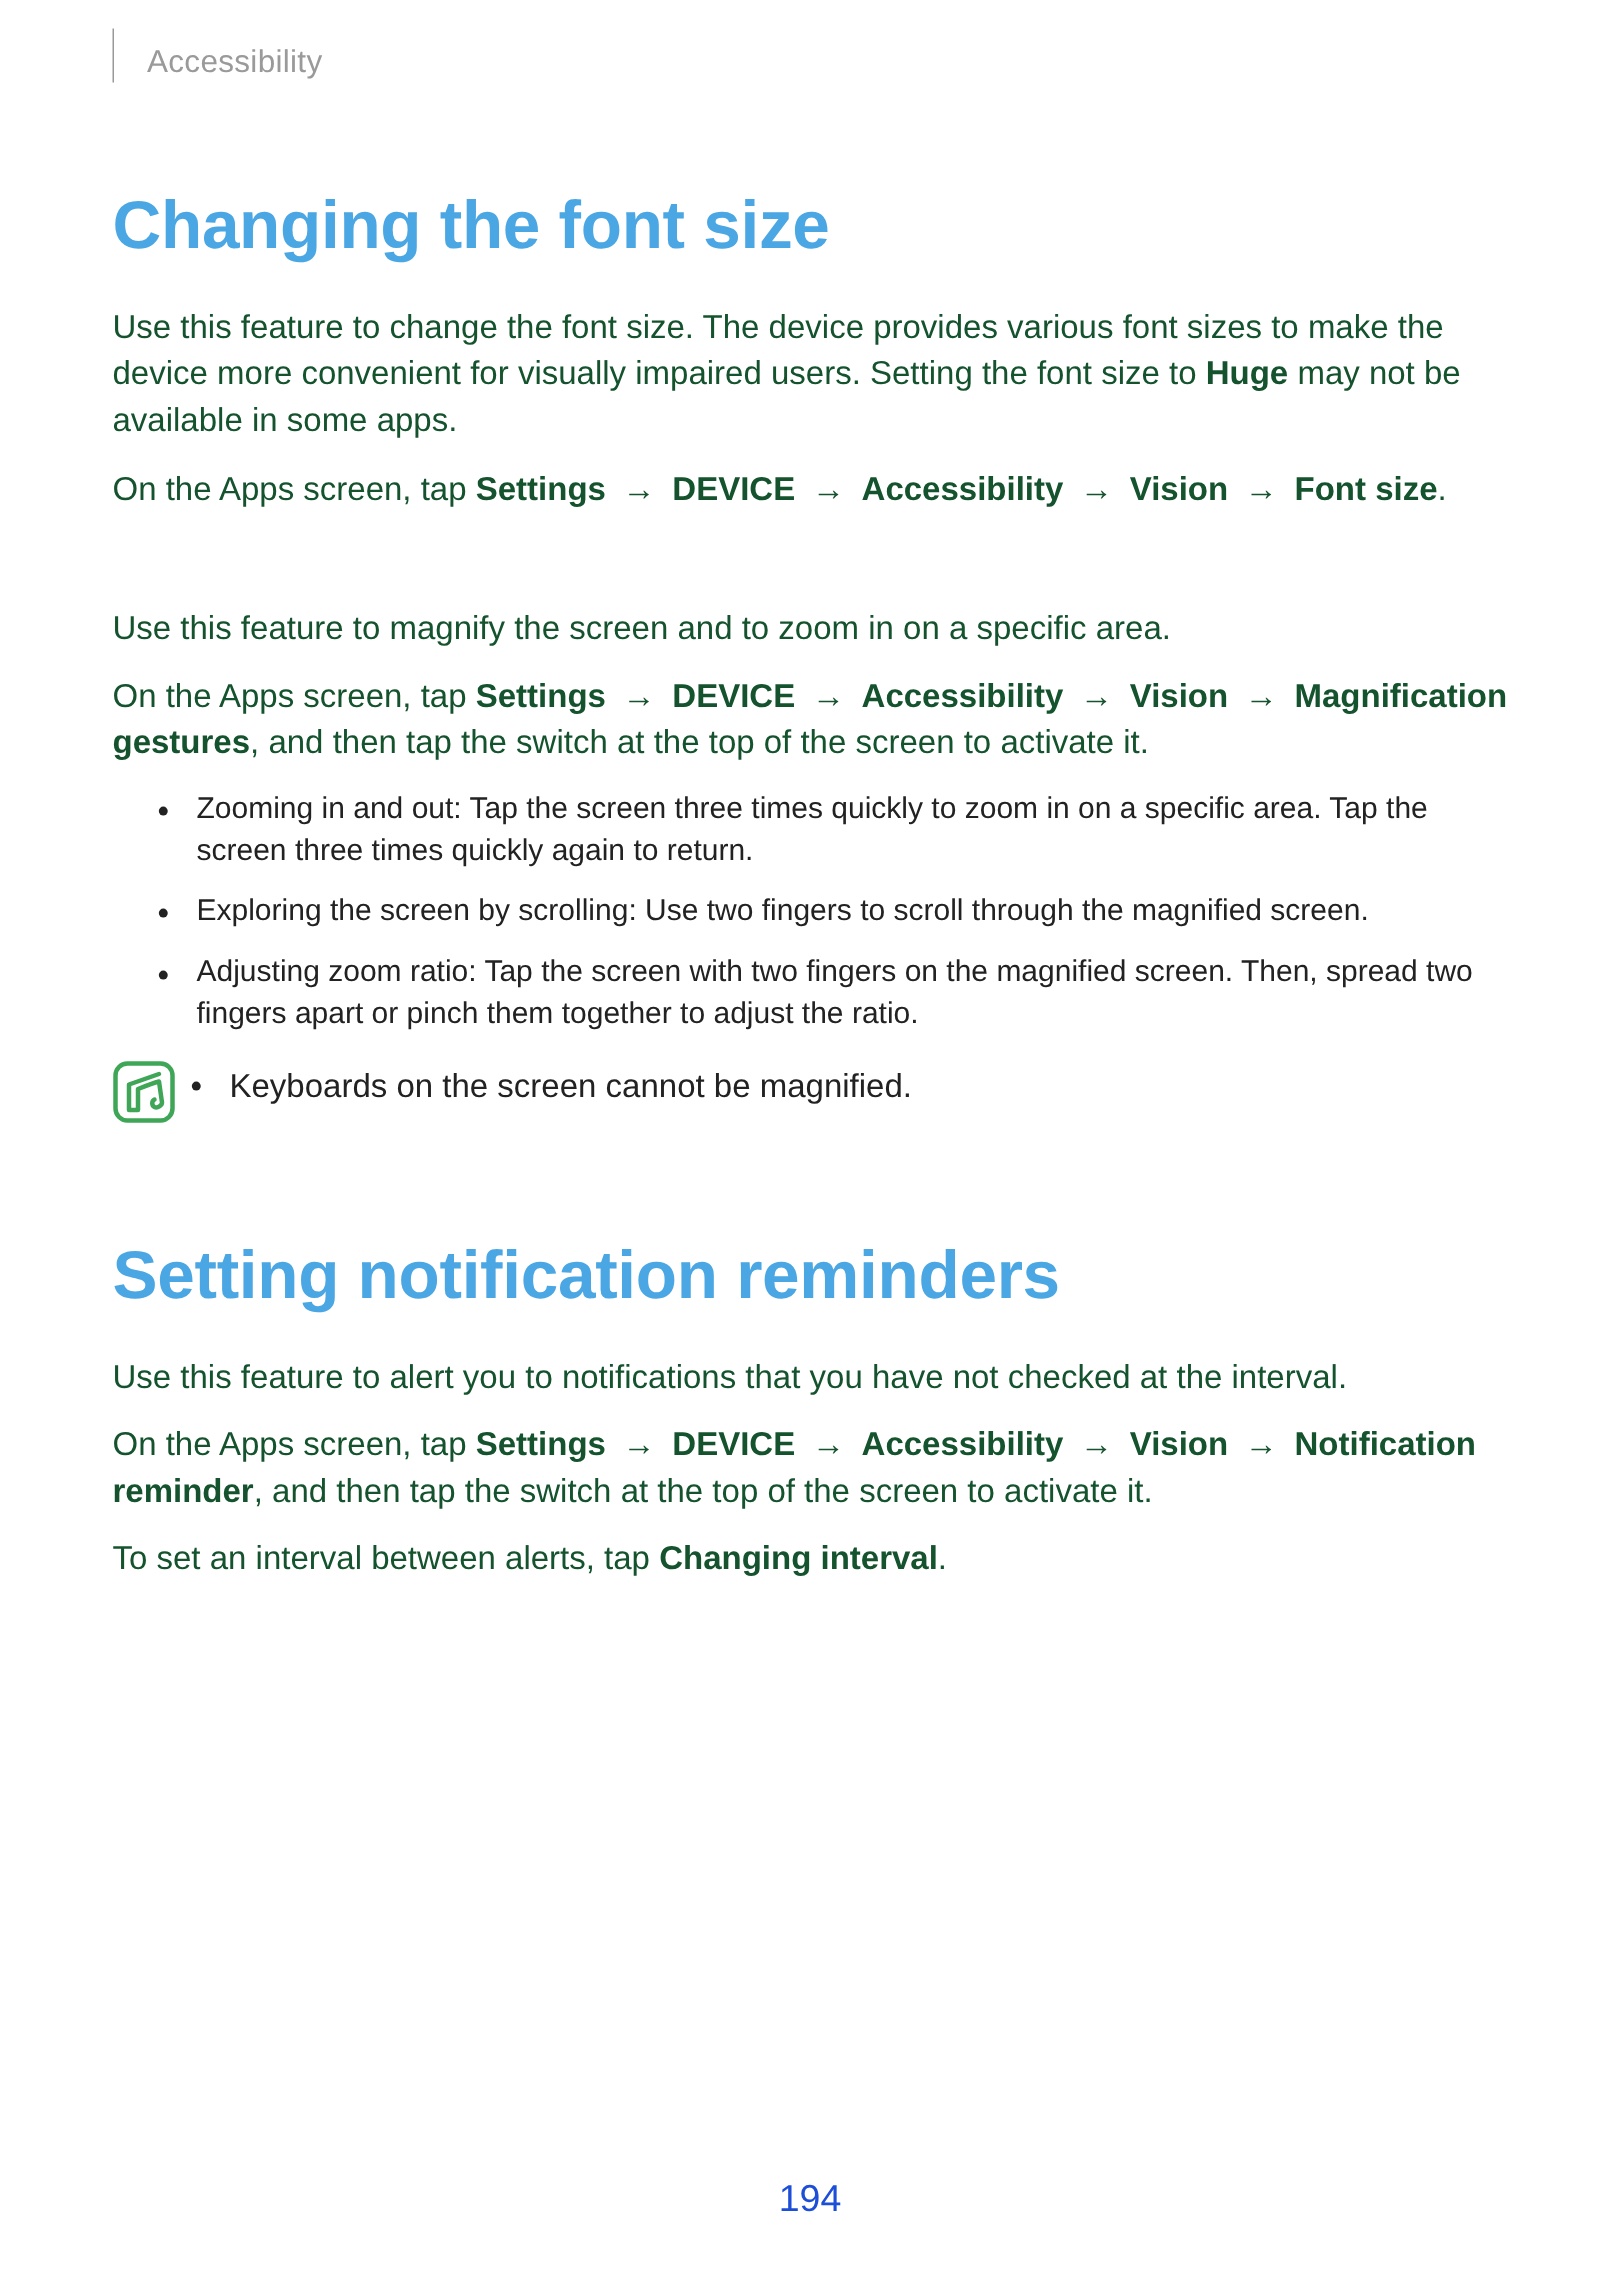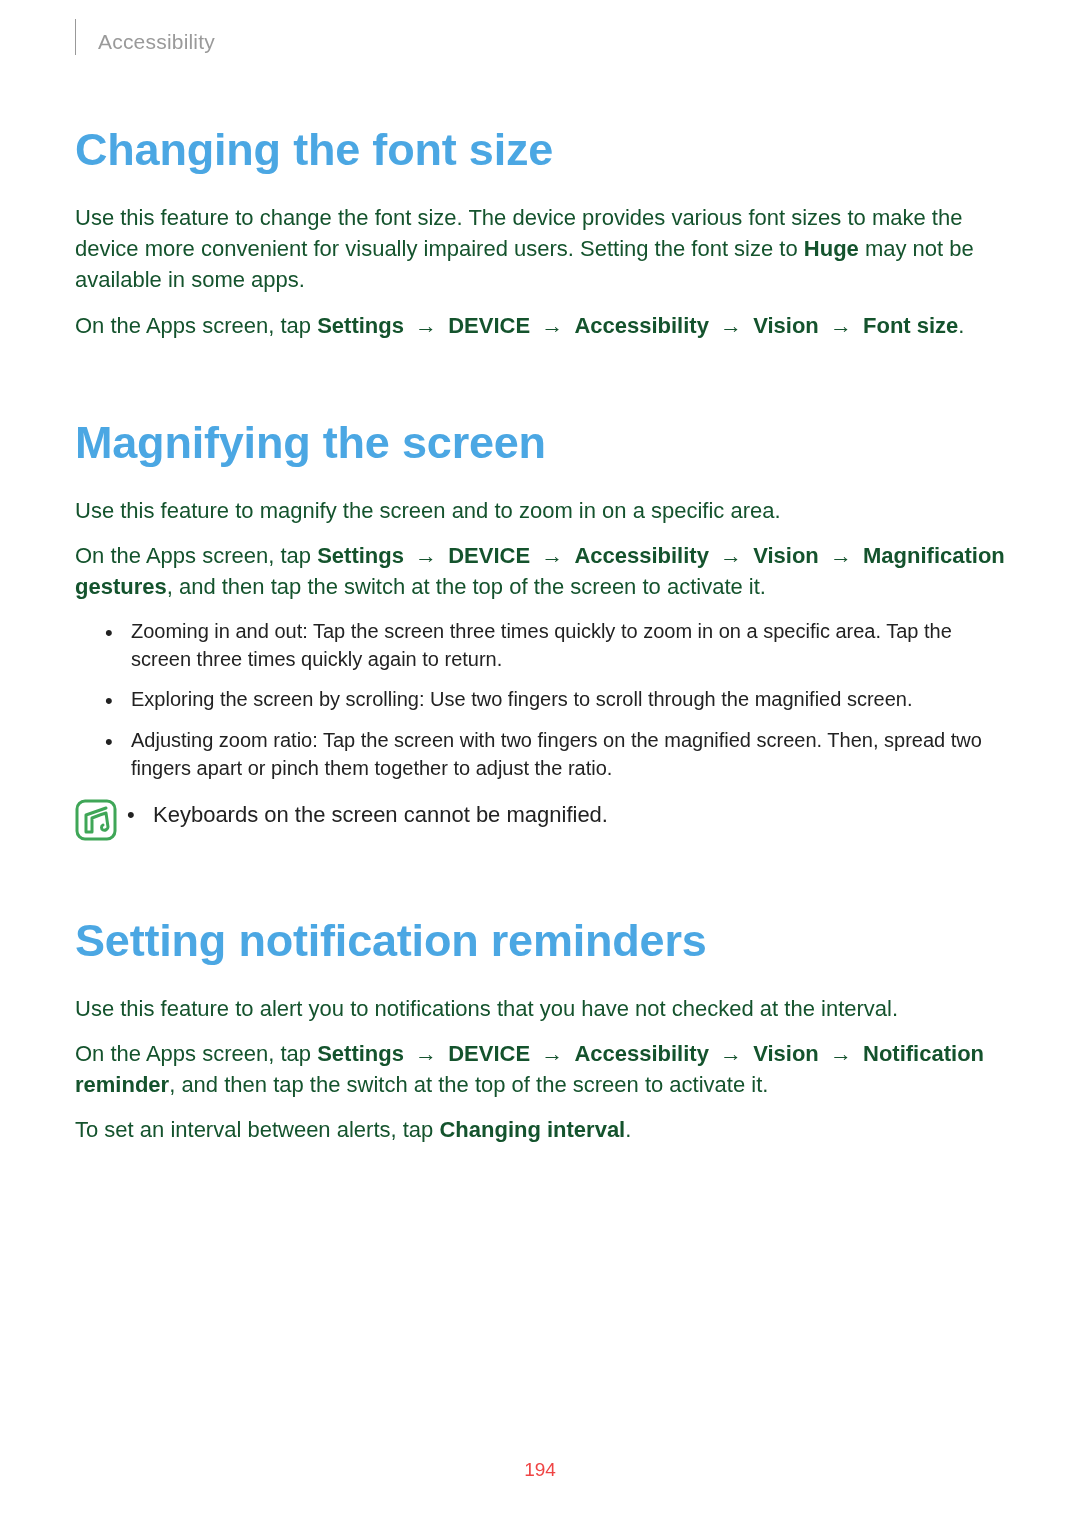--- a/index.html
+++ b/index.html
@@ -90,22 +90,22 @@
   .note-list > li::before{
     content:"•";
     position:absolute; left:0; top:0; font-size:22px;
   }
   .page-number {
     position: absolute;
     bottom: 46px;
     left: 0;
     width: 100%;
     text-align: center;
-    font-size: 19px;
-    color: #ef4444;
+    font-size: 25px;
+    color: #1d4ed8;
   }
 </style>
 </head>
 <body>
 
 <div class="page">
 
   <div class="header-row">
     <span class="header-rule"></span>
     <span class="header-text">Accessibility</span>
@@ -124,21 +124,20 @@
     <span class="arrow">→</span>
     <strong>Accessibility</strong>
     <span class="arrow">→</span>
     <strong>Vision</strong>
     <span class="arrow">→</span>
     <strong>Font size</strong><span>.</span>
   </p>
 
   <div class="spacer-between"></div>
 
-  <h2 class="section-heading">Magnifying the screen</h2>
 
   <p class="body">Use this feature to magnify the screen and to zoom in on a specific area.</p>
 
   <p class="body arrow-seq">
     <span>On the Apps screen, tap </span><strong>Settings</strong>
     <span class="arrow">→</span>
     <strong>DEVICE</strong>
     <span class="arrow">→</span>
     <strong>Accessibility</strong>
     <span class="arrow">→</span>

